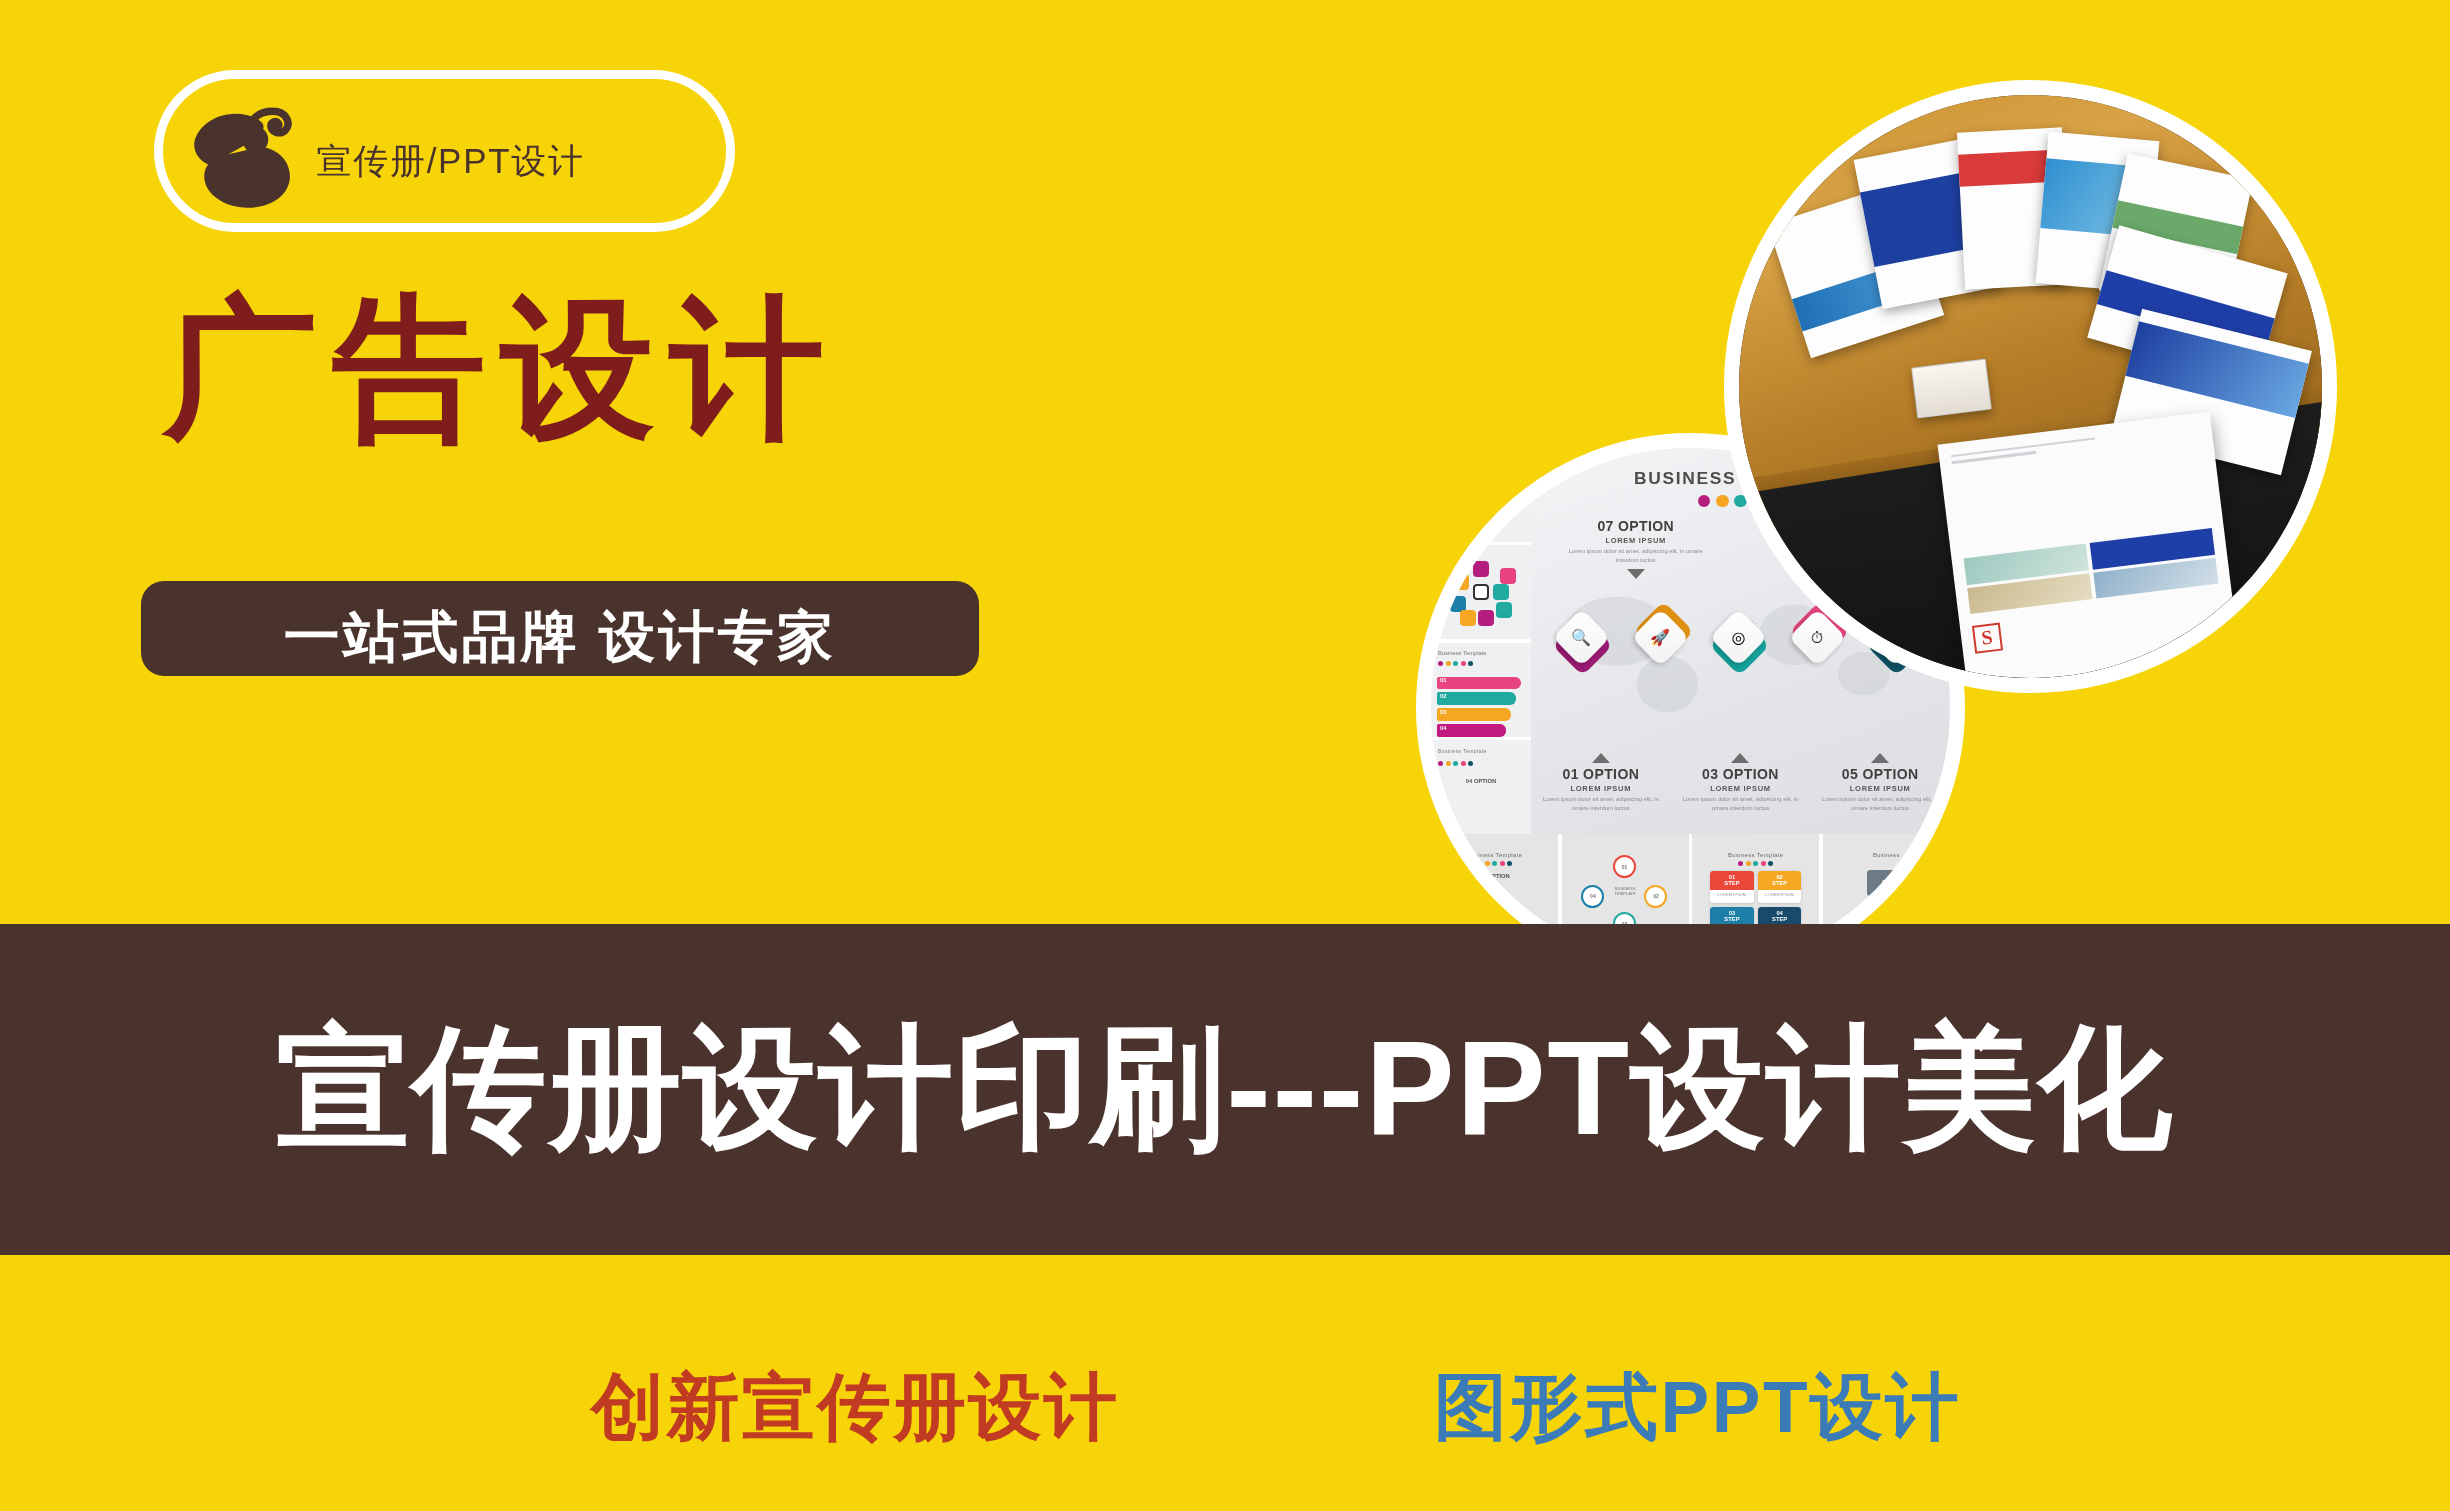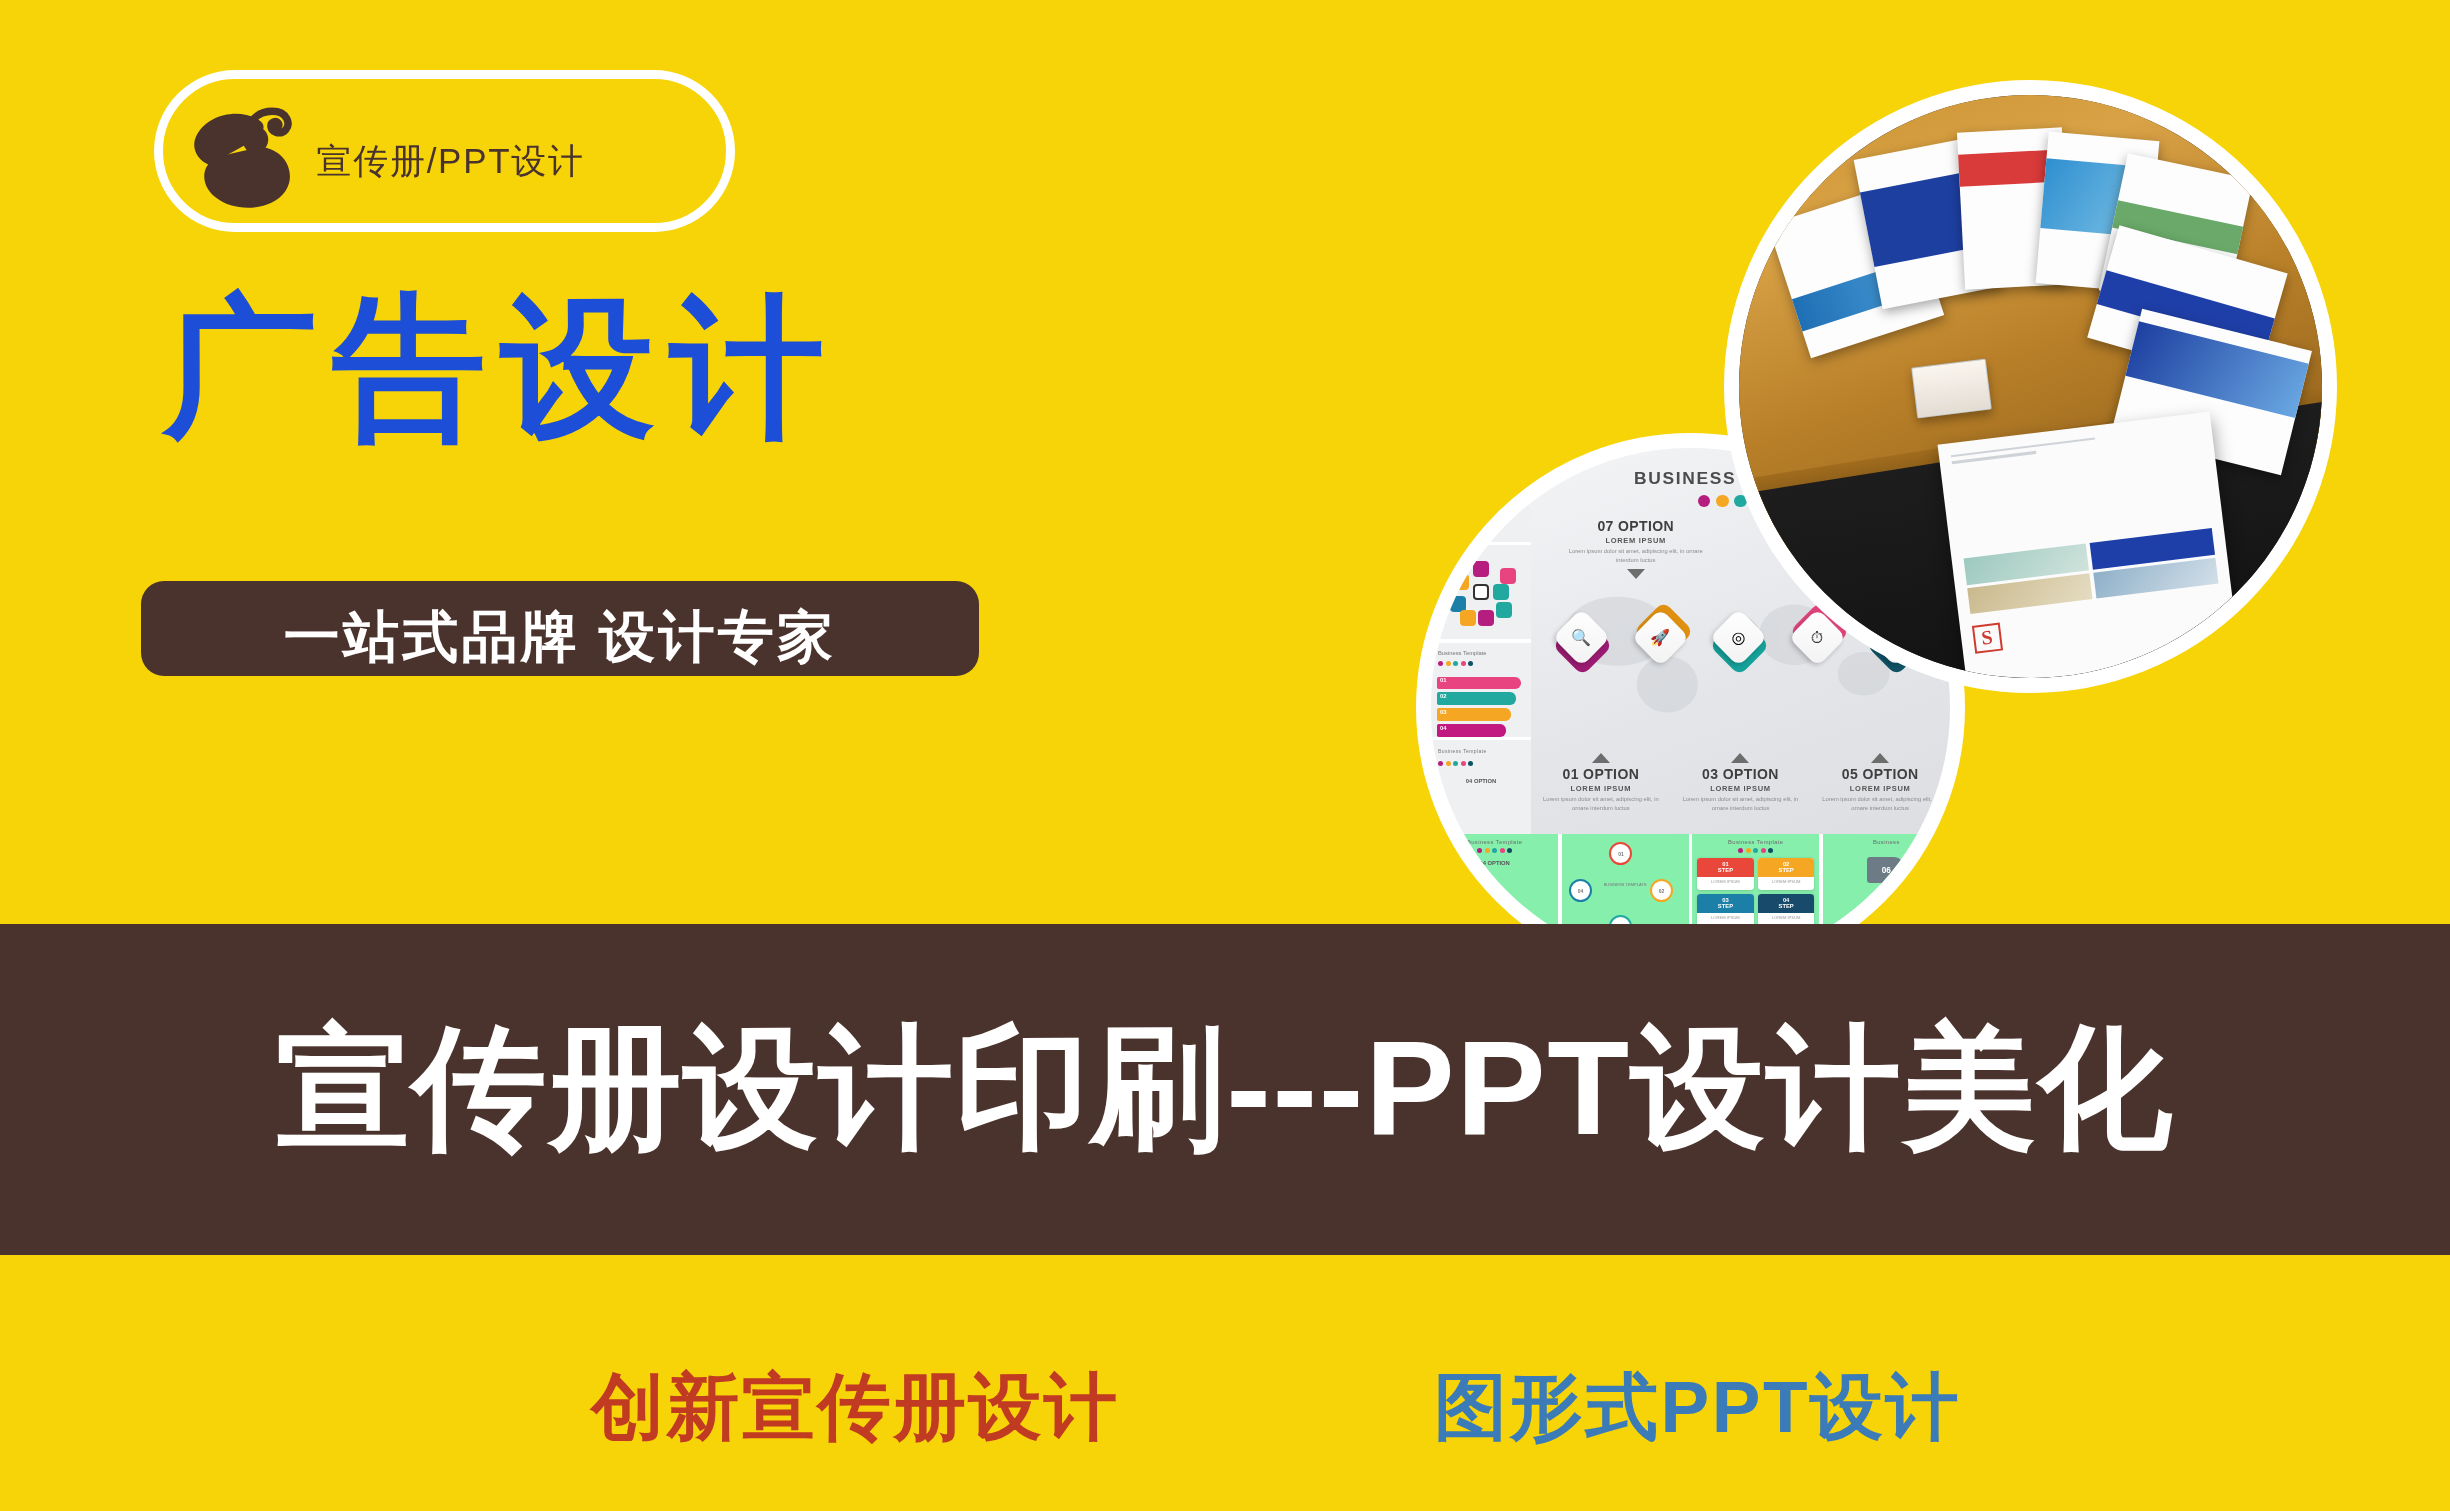--- a/index.html
+++ b/index.html
@@ -168,21 +168,21 @@
   .dia-front {
     position:absolute; width:41px; height:41px; border-radius:9px;
     background:linear-gradient(135deg,#ffffff,#f2f2f2);
     transform:rotate(45deg);
     box-shadow:0 2.5px 5.8px rgba(0,0,0,.22);
     display:flex; align-items:center; justify-content:center;
   }
   .dia-front span { transform:rotate(-45deg); font-size:16px; line-height:1; }
 
   .bottom-strip { display:grid; grid-template-columns:1fr 1fr 1fr 1fr; gap:3.3px; background:#fff; }
-  .bs { background:#86efac; position:relative; overflow:hidden; padding:5px; }
+  .bs { background:#e5e5e5; position:relative; overflow:hidden; padding:18px; }
   .bs-title { font-size:5.8px; color:#6b6b6b; text-align:center; letter-spacing:0.4px; }
   .step-grid { display:grid; grid-template-columns:1fr 1fr; gap:4.1px; margin-top:5px; }
   .step-card { background:#fff; border-radius:3.3px; box-shadow:0 0.8px 2.5px rgba(0,0,0,.15); overflow:hidden; }
   .step-head { color:#fff; font-size:5.8px; font-weight:bold; text-align:center; padding:2.5px 0 3.3px; line-height:1.1; }
   .step-body { font-size:4.1px; color:#9a9a9a; padding:2.5px 3.3px 5px; text-align:center; line-height:1.4; }
   .hexring { position:relative; width:96%; height:84%; margin:3.3px auto 0; }
   .hexnode {
     position:absolute; width:23px; height:23px; border-radius:50%;
     background:#fff; border:2.5px solid #ccc;
     display:flex; align-items:center; justify-content:center;
@@ -287,21 +287,21 @@
         <path d="M85 44 C102 44 110 58 103 70 C96 82 80 80 76 68 C73 58 76 46 85 44 Z" fill="#4A332C"></path>
         <path d="M92 72 L86 96 L97 92 Z" fill="#4A332C"></path>
         <path d="M97 70 C128 74 140 104 126 124 C110 147 66 150 43 132 C22 116 24 92 44 82 Z" fill="#4A332C"></path>
       </svg>
     </div>
     <div id="logo-text">
       <div id="logo-sub">宣传册/PPT设计</div>
     </div>
   </div>
 
-  <div id="headline" style="color: #1d4ed8; font-family: Liberation Serif, serif;">广告设计</div>
+  <div id="headline" style="color: #7f1d1d;">广告设计</div>
 
   <div id="badge" style="background: rgb(74, 51, 44);">
     <span id="badge-text">一站式品牌  设计专家</span>
   </div>
 
   <div id="circle-ppt">
     <div class="ppt-grid">
 
       <div class="thumb-col">
         <div class="thumb">

